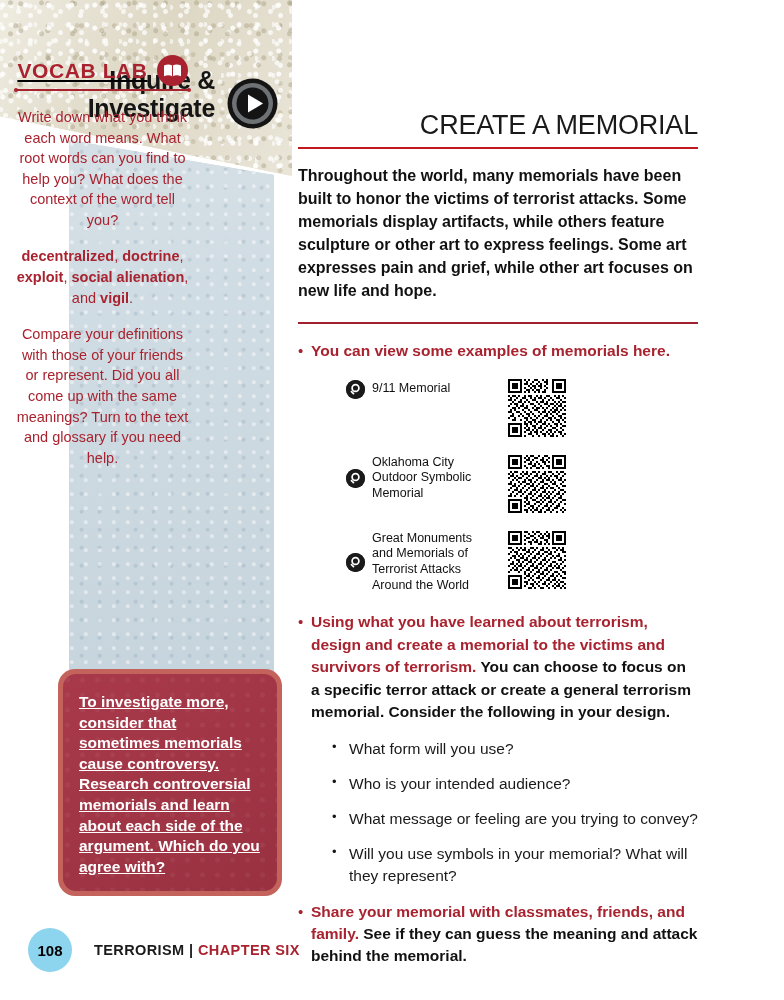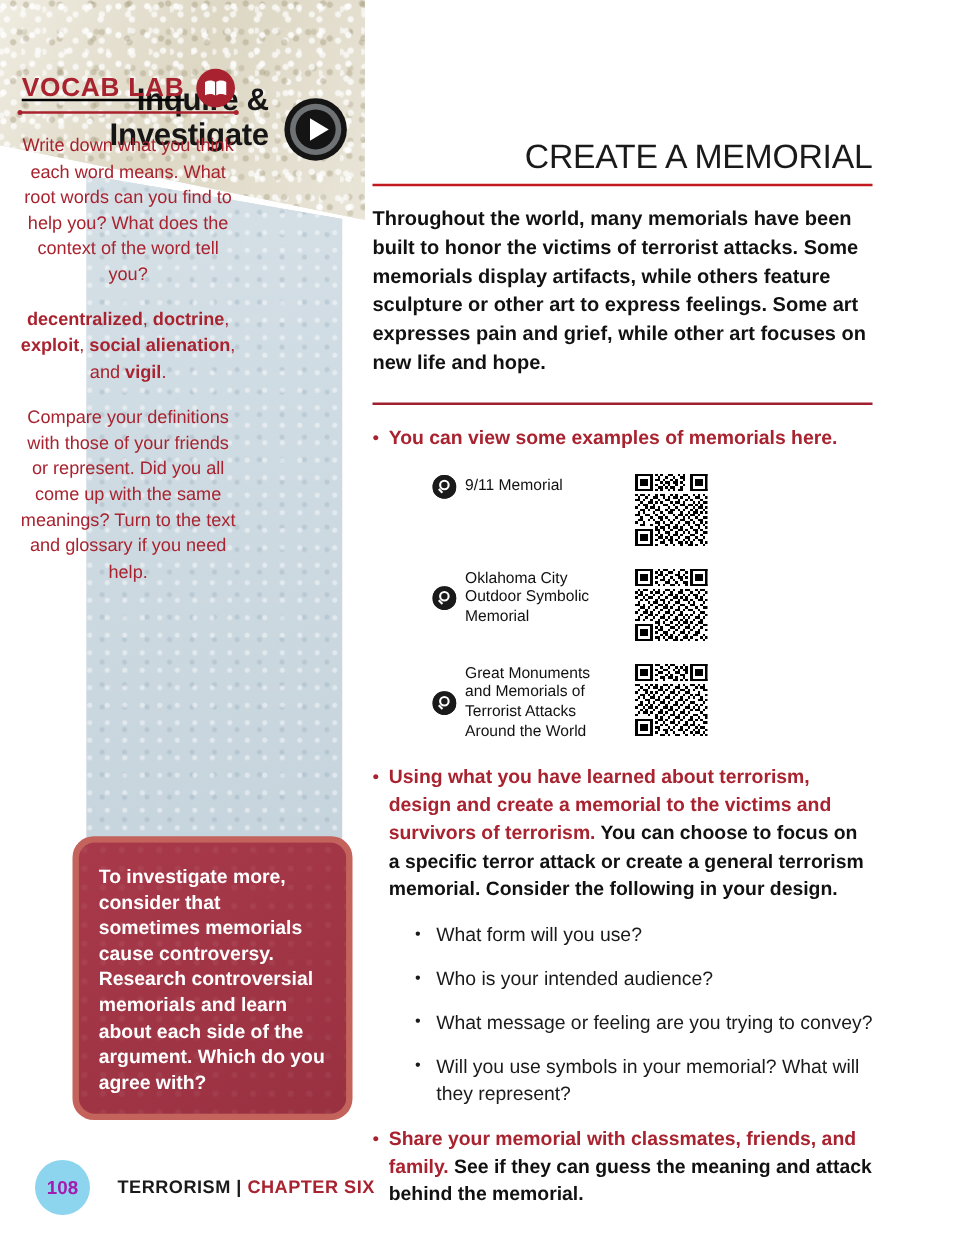--- a/index.html
+++ b/index.html
@@ -141,20 +141,21 @@
       linear-gradient(150deg, #a8394a 0%, #993141 100%);
     background-size: 15px 15px, 100% 100%;
     box-sizing: border-box;
     padding: 18px 16px;
   }
   #investigate-text {
     color: #ffffff;
     font-size: 15.5px;
     font-weight: bold;
     line-height: 1.33;
+    text-decoration: underline;
   }
 
   
   #right-col {
     position: absolute;
     left: 298px; top: 110px;
     width: 400px;
   }
   #memorial-heading {
     text-align: right;
@@ -264,21 +265,21 @@
     position: absolute;
     left: 28px; bottom: 28px;
     display: flex;
     align-items: center;
     gap: 22px;
   }
   #page-circle {
     width: 44px; height: 44px;
     border-radius: 50%;
     background: #8dd4ee;
-    color: #a21caf;
+    color: #000000;
     font-size: 15px;
     font-weight: bold;
     display: flex;
     align-items: center;
     justify-content: center;
   }
   #footer-text {
     font-size: 14.5px;
     font-weight: bold;
     letter-spacing: 0.4px;

